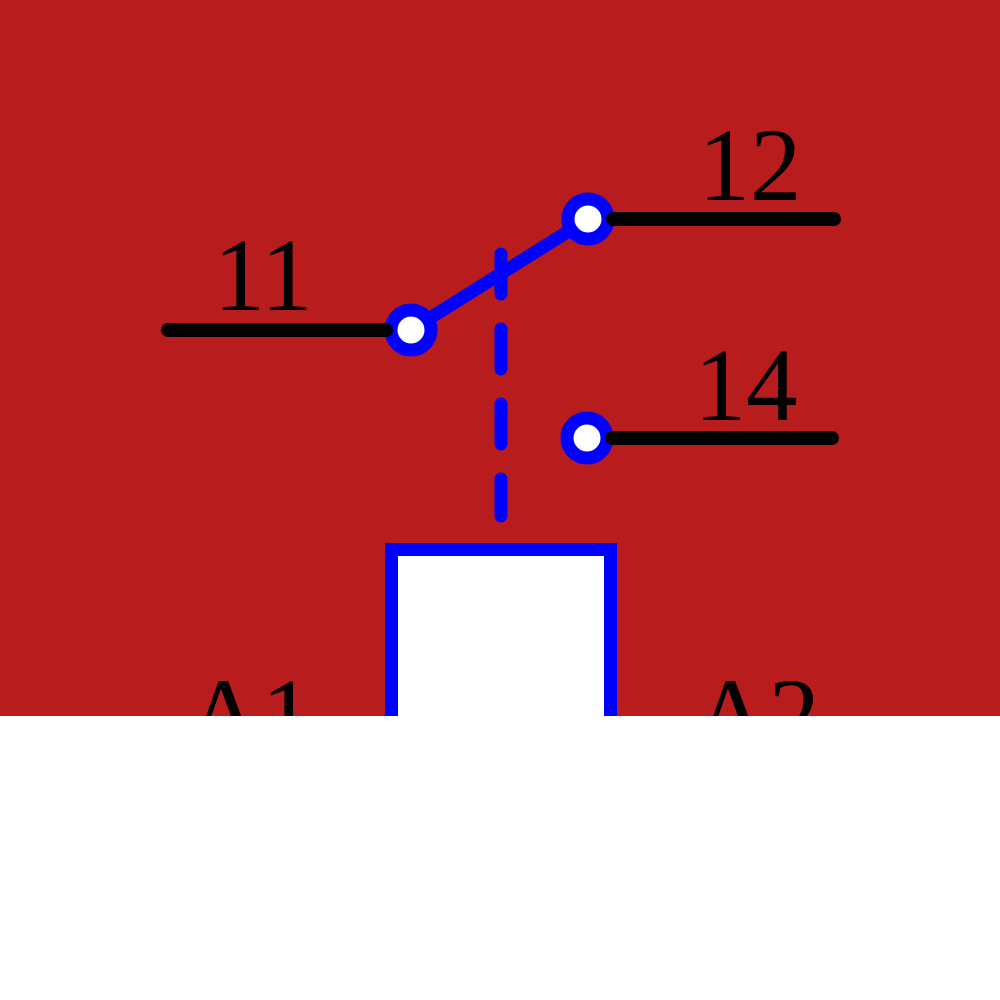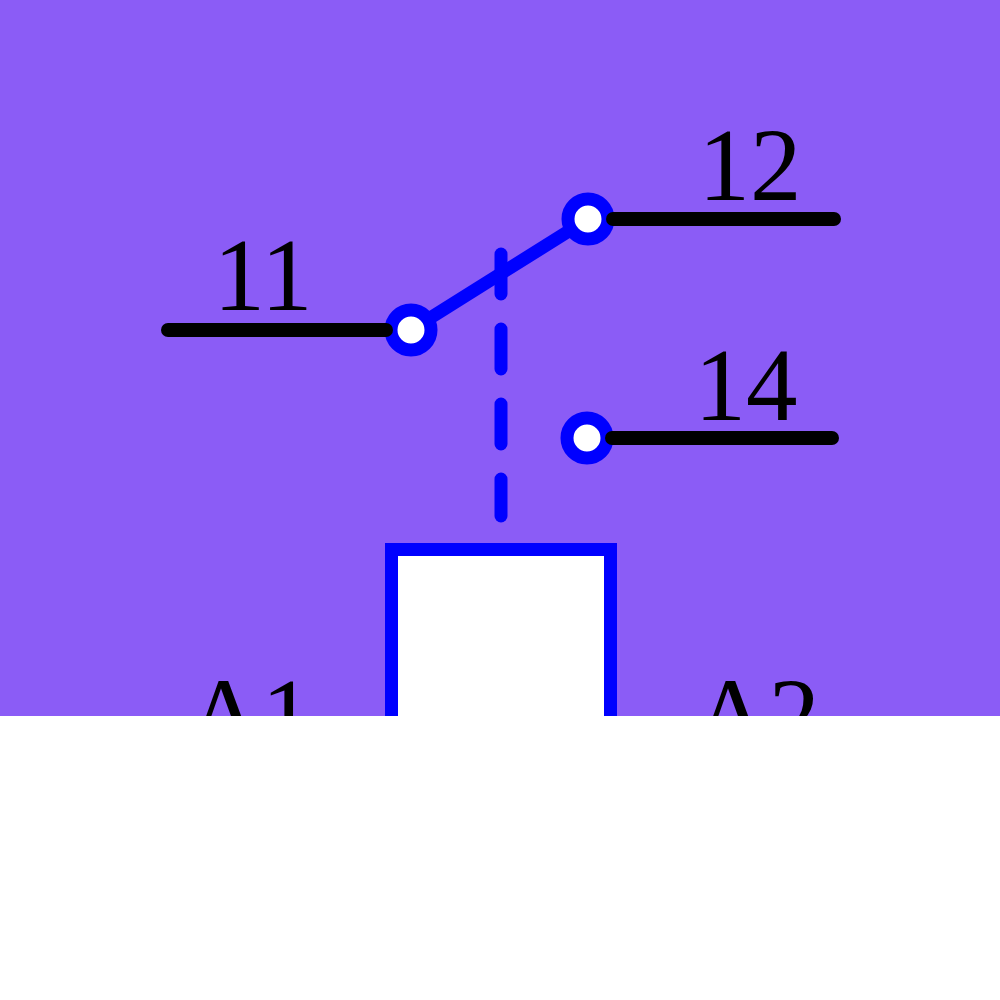--- a/index.html
+++ b/index.html
@@ -4,21 +4,21 @@
 <style>
   html, body {
     margin: 0;
     padding: 0;
     background: #ffffff;
   }
   .canvas {
     position: relative;
     width: 1000px;
     height: 716px;
-    background: #8b5cf6;
+    background: #b91c1c;
     overflow: hidden;
   }
   svg {
     display: block;
   }
   .wire {
     stroke-width: 14;
     stroke-linecap: round;
     fill: none;
   }

